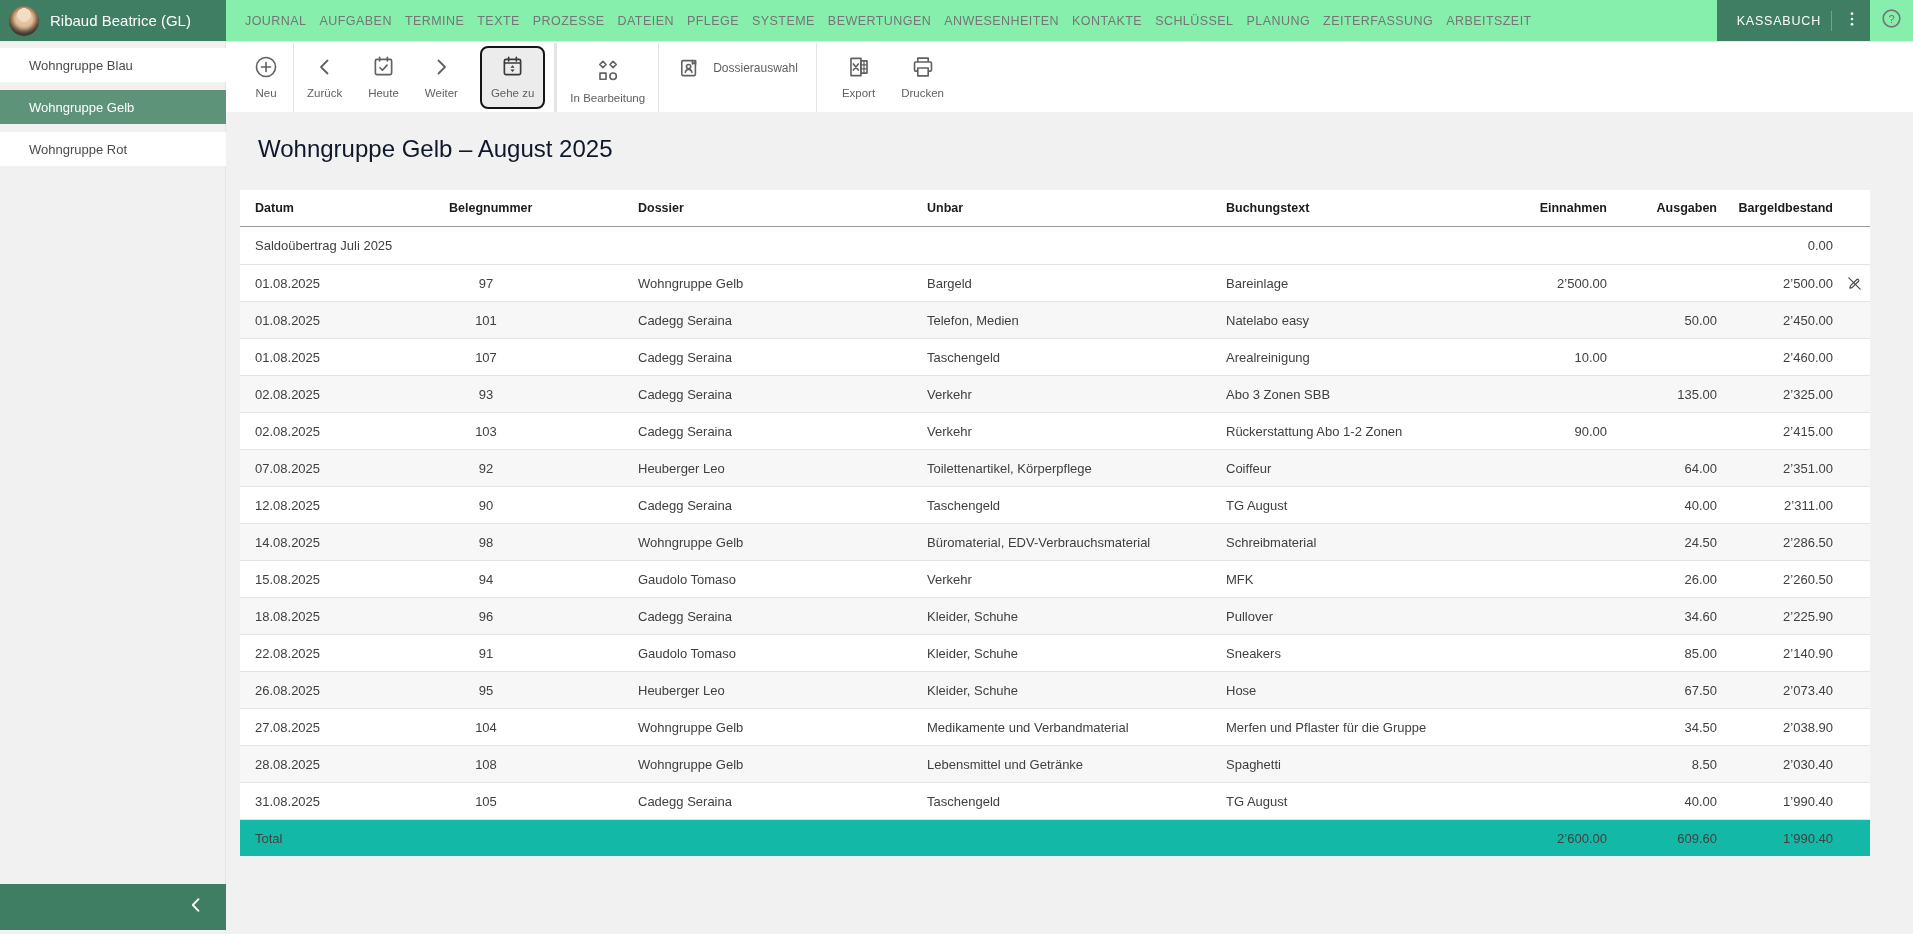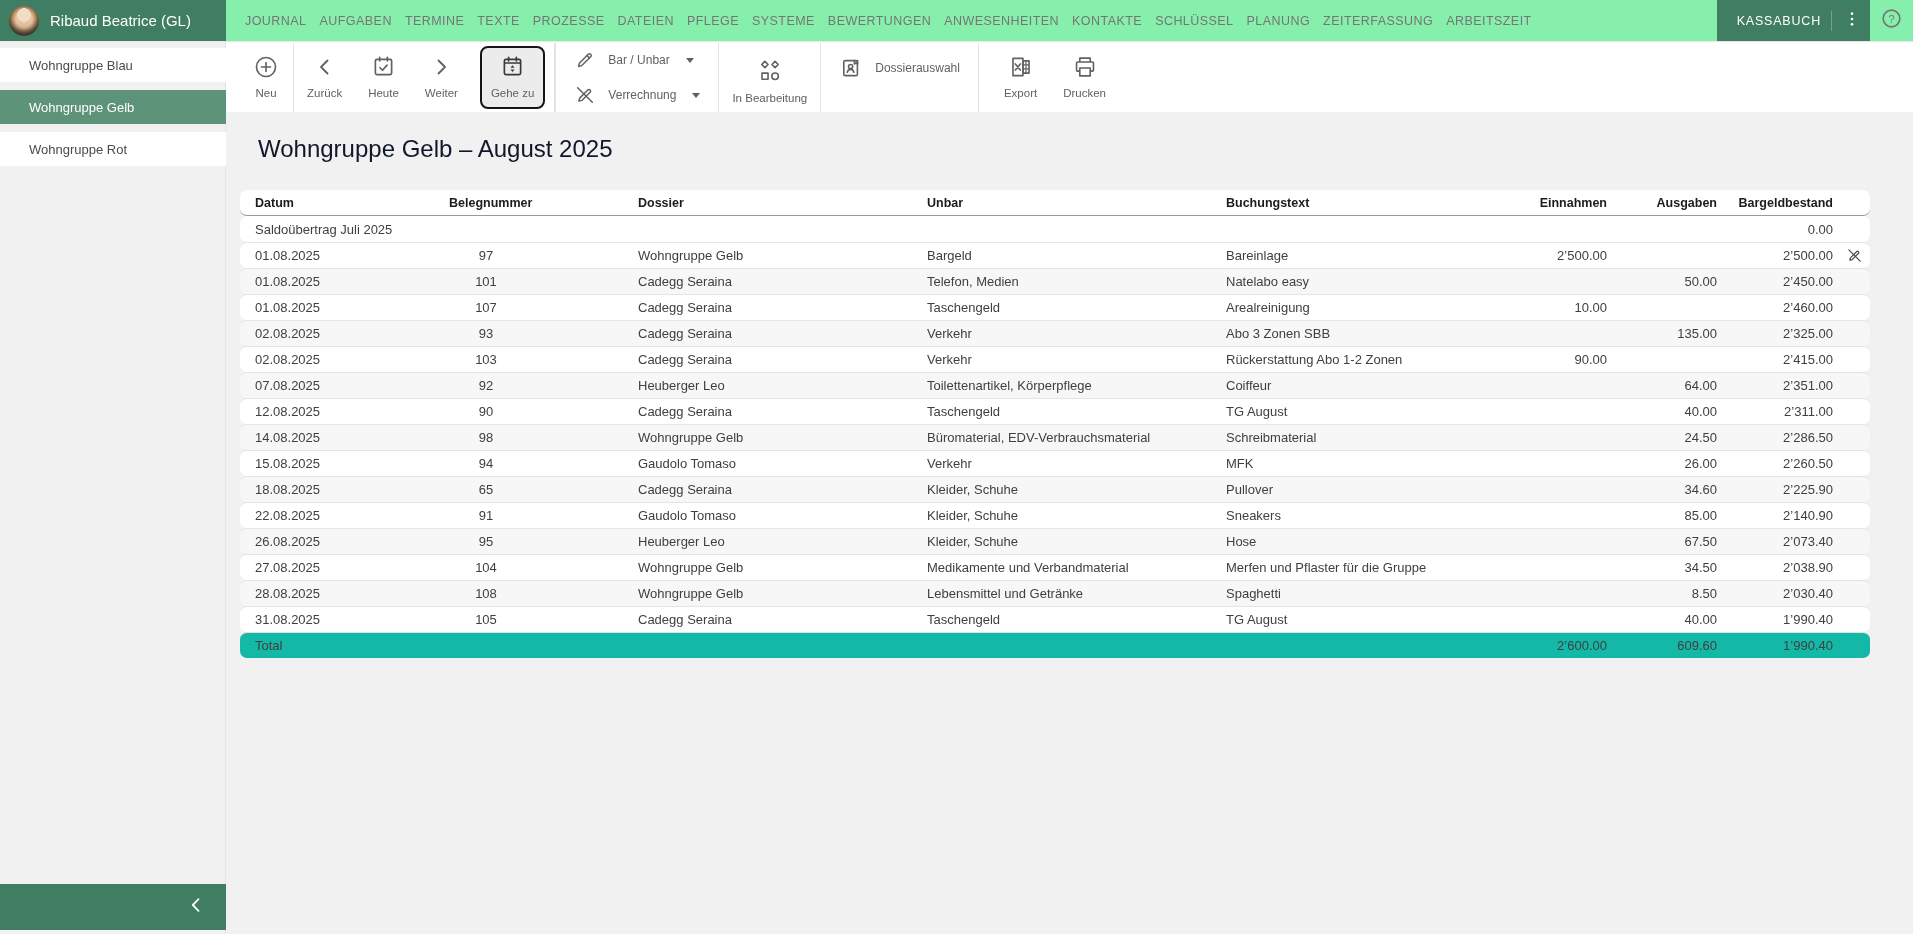--- a/index.html
+++ b/index.html
@@ -53,21 +53,21 @@
   .side-footer { position:absolute; left:0; bottom:4px; width:226px; height:46px; background:#3f7e63;
     display:flex; align-items:center; justify-content:flex-end; padding-right:18px; cursor:pointer; }
 
   
   .main { position:absolute; top:112px; left:226px; right:0; bottom:0; background:#f1f1f1; }
   .page-title { position:absolute; left:32px; top:23px; font-size:24px; color:#0f172a; }
 
   
   #ledger { position:absolute; left:14px; top:78px; width:1630px; }
   .trow { display:grid; grid-template-columns:194px 189px 289px 299px 319px 82px 110px 116px 32px;
-    height:26px; align-items:center; font-size:13px; color:#404040; background:#fff;border-radius:7px; }
+    height:37px; align-items:center; font-size:13px; color:#404040; background:#fff; }
   .trow > div { padding-left:15px; white-space:nowrap; overflow:hidden; }
   .trow > .num { padding-left:0; padding-right:5px; text-align:right; }
   .trow > .c-icon { padding:0; display:flex; justify-content:center; align-items:center; }
   .trow.head { font-weight:bold; color:#1c1c1c; font-size:12.5px; border-bottom:1px solid #9a9a9a; }
   .trow.body + .trow.body { border-top:1px solid #e4e4e4; }
   #ledger .trow:nth-child(2n+4):not(.total) { background:#f7f7f7; }
   .trow.body:not(.head) .c1 { padding-left:0; padding-right:85px; text-align:center; }
   .trow.total { background:#14b8a6; }
   .trow.body { cursor:default; }
 </style>
@@ -167,42 +167,20 @@
         <path d="M12 10.7l2 2.5h-4z" fill="#3a3a3a" stroke="none"></path>
         <path d="M12 17.3l-2-2.5h4z" fill="#3a3a3a" stroke="none"></path>
       </svg>
     </span>
     <span>Gehe zu</span>
   </button>
   <div class="tsep"></div>
 
   <div class="tsep"></div>
 
-  <div class="tb-col">
-    <button class="tb-row">
-      <span class="tb-ic">
-        <svg width="22" height="22" viewBox="0 0 24 24" fill="none" stroke="#616161" stroke-width="1.6" stroke-linecap="round" stroke-linejoin="round">
-          <path d="M5 19l.9-3.5L15.5 5.8a1.9 1.9 0 0 1 2.7 2.7L8.5 18.1 5 19z"></path>
-          <path d="M14.2 7.1l2.7 2.7"></path>
-        </svg>
-      </span>
-      <span>Bar / Unbar</span>
-      <span class="caret"></span>
-    </button>
-    <button class="tb-row">
-      <span class="tb-ic">
-        <svg width="22" height="22" viewBox="0 0 24 24" fill="none" stroke="#616161" stroke-width="1.6" stroke-linecap="round" stroke-linejoin="round">
-          <path d="M5.4 18.6l.8-3.2L15.3 6.3a1.8 1.8 0 0 1 2.5 2.5L8.6 17.9l-3.2.7z"></path>
-          <path d="M4 4l16 16"></path>
-        </svg>
-      </span>
-      <span>Verrechnung</span>
-      <span class="caret"></span>
-    </button>
-  </div>
   <div class="tsep"></div>
 
   <button class="tb-btn" style="justify-content:center; padding-top:6px;">
     <span class="tb-ic">
       <svg width="26" height="26" viewBox="0 0 24 24" fill="none" stroke="#616161" stroke-width="1.5" stroke-linejoin="round">
         <path d="M7.3 3.1l2.9 2.9-2.9 2.9-2.9-2.9z"></path>
         <path d="M16.7 3.1l2.9 2.9-2.9 2.9-2.9-2.9z"></path>
         <rect x="4.6" y="14" width="5.6" height="5.6"></rect>
         <circle cx="16.7" cy="16.8" r="3"></circle>
       </svg>
@@ -386,21 +364,21 @@
         <div class="c2">Gaudolo Tomaso</div>
         <div class="c3">Verkehr</div>
         <div class="c4">MFK</div>
         <div class="c5 num"></div>
         <div class="c6 num">26.00</div>
         <div class="c7 num">2’260.50</div>
         <div class="c-icon"></div>
       </div>
       <div class="trow body">
         <div class="c0">18.08.2025</div>
-        <div class="c1">65</div>
+        <div class="c1">96</div>
         <div class="c2">Cadegg Seraina</div>
         <div class="c3">Kleider, Schuhe</div>
         <div class="c4">Pullover</div>
         <div class="c5 num"></div>
         <div class="c6 num">34.60</div>
         <div class="c7 num">2’225.90</div>
         <div class="c-icon"></div>
       </div>
       <div class="trow body">
         <div class="c0">22.08.2025</div>

